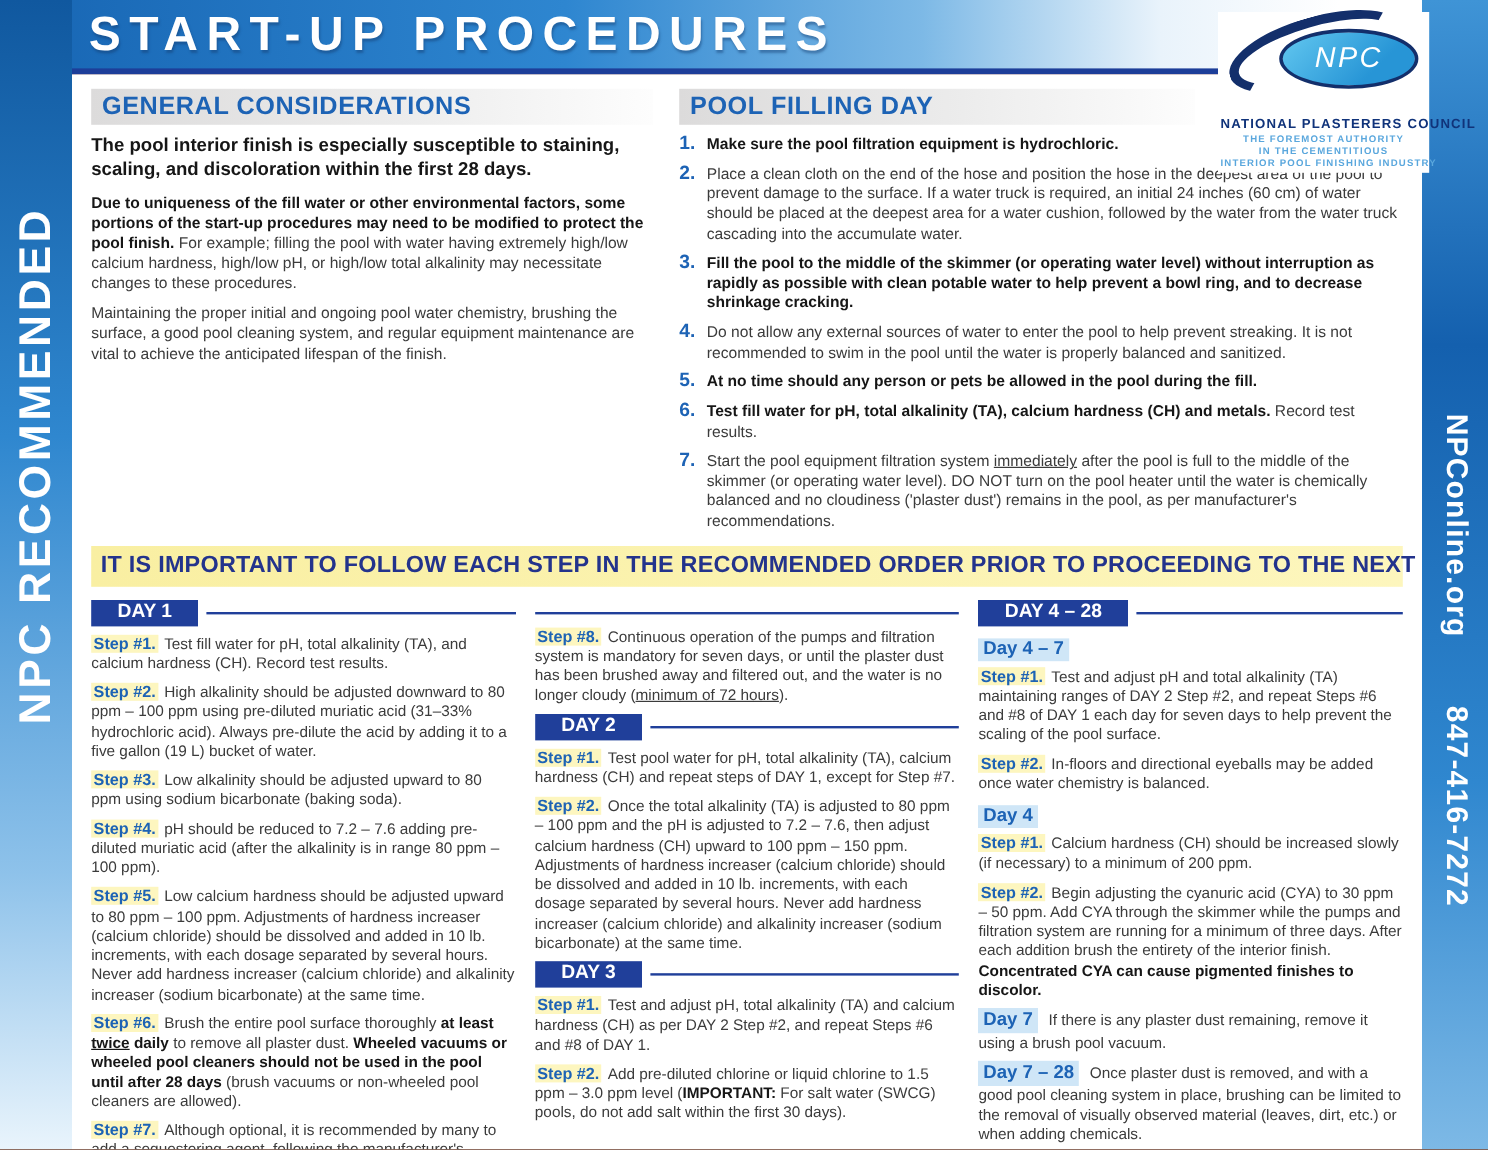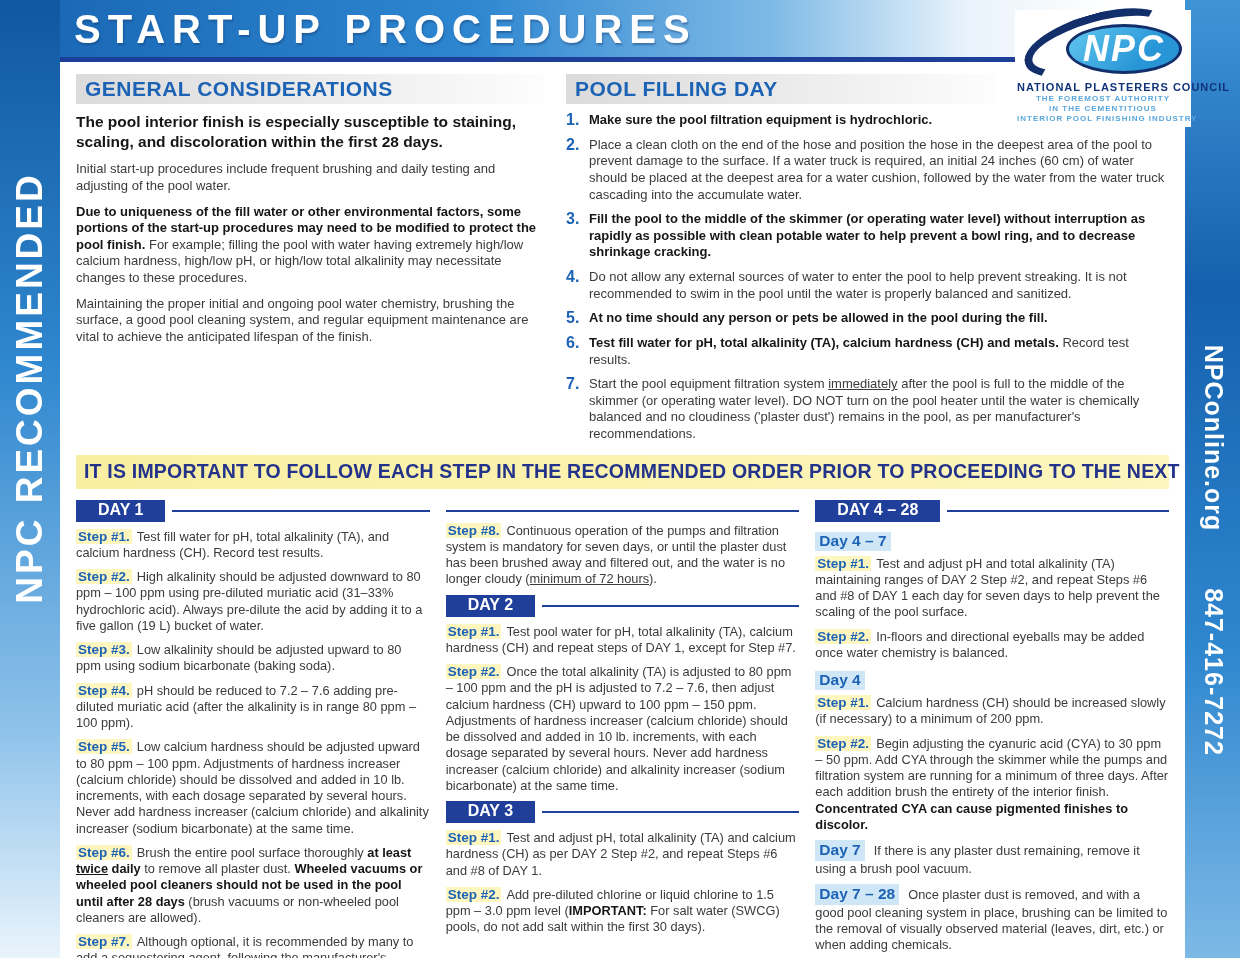--- a/index.html
+++ b/index.html
@@ -54,22 +54,22 @@
   .swoosh {
     position:absolute; left:0; top:2px; width:150px; height:58px;
     border:8px solid transparent; border-top-color:#132f6b; border-left-color:#132f6b;
     border-radius:50%; transform:rotate(-16deg);
   }
   .npc-ellipse {
     position:absolute; right:2px; top:12px; width:116px; height:50px; border-radius:50%;
     background:linear-gradient(135deg,#63c8f0 0%,#2795d6 70%);
     border:3px solid #132f6b; display:flex; align-items:center; justify-content:center;
   }
-  .npc-ellipse span { color:#fff; font-weight:bold; font-style:italic; font-size:36px; letter-spacing:2px; }
-  .logo-name { color:#10337a; font-weight:bold; font-size:11px; letter-spacing:1px; margin-top:3px; white-space:nowrap; }
+  .npc-ellipse span { color:#fff; font-weight:normal; font-style:italic; font-size:24px; letter-spacing:2px; }
+  .logo-name { color:#10337a; font-weight:bold; font-size:11px; letter-spacing:1px; margin-top:20px; white-space:nowrap; }
   .logo-tag  { color:#5aa7dd; font-weight:bold; font-size:8px; letter-spacing:1px; margin-top:1px; white-space:nowrap; }
   
   .top-cols { display:flex; gap:22px; }
   .col-general { width:468px; flex:none; }
   .col-filling { flex:1; min-width:0; }
   .sec-head {
     font-size:21px; font-weight:bold; color:#1d63b5; letter-spacing:.5px; margin:0 0 8px;
     background:linear-gradient(90deg,#dcdbdb 0%,#ececec 55%,#fdfdfd 100%); padding:3px 9px;
   }
   .col-filling .sec-head { width:430px; }
@@ -130,21 +130,20 @@
     <div class="logo-tag">INTERIOR POOL FINISHING INDUSTRY</div>
   </div>
 
   <div class="content">
 
     <div class="top-cols">
 
       <div class="col-general">
         <h2 class="sec-head">GENERAL CONSIDERATIONS</h2>
         <p class="gc-lead">The pool interior finish is especially susceptible to staining, scaling, and discoloration within the first 28 days.</p>
-        <p class="gc-p">Initial start-up procedures include frequent brushing and daily testing and adjusting of the pool water.</p>
         <p class="gc-p"><span class="b">Due to uniqueness of the fill water or other environmental factors, some portions of the start-up procedures may need to be modified to protect the pool finish.</span><span> For example; filling the pool with water having extremely high/low calcium hardness, high/low pH, or high/low total alkalinity may necessitate changes to these procedures.</span></p>
         <p class="gc-p">Maintaining the proper initial and ongoing pool water chemistry, brushing the surface, a good pool cleaning system, and regular equipment maintenance are vital to achieve the anticipated lifespan of the finish.</p>
       </div>
 
       <div class="col-filling">
         <h2 class="sec-head">POOL FILLING DAY</h2>
         <p class="fill-item"><span class="fill-num">1.</span><span class="b">Make sure the pool filtration equipment is hydrochloric.</span></p>
         <p class="fill-item"><span class="fill-num">2.</span><span>Place a clean cloth on the end of the hose and position the hose in the deepest area of the pool to prevent damage to the surface. If a water truck is required, an initial 24 inches (60 cm) of water should be placed at the deepest area for a water cushion, followed by the water from the water truck cascading into the accumulate water.</span></p>
         <p class="fill-item"><span class="fill-num">3.</span><span class="b">Fill the pool to the middle of the skimmer (or operating water level) without interruption as rapidly as possible with clean potable water to help prevent a bowl ring, and to decrease shrinkage cracking.</span></p>
         <p class="fill-item"><span class="fill-num">4.</span><span>Do not allow any external sources of water to enter the pool to help prevent streaking. It is not recommended to swim in the pool until the water is properly balanced and sanitized.</span></p>

